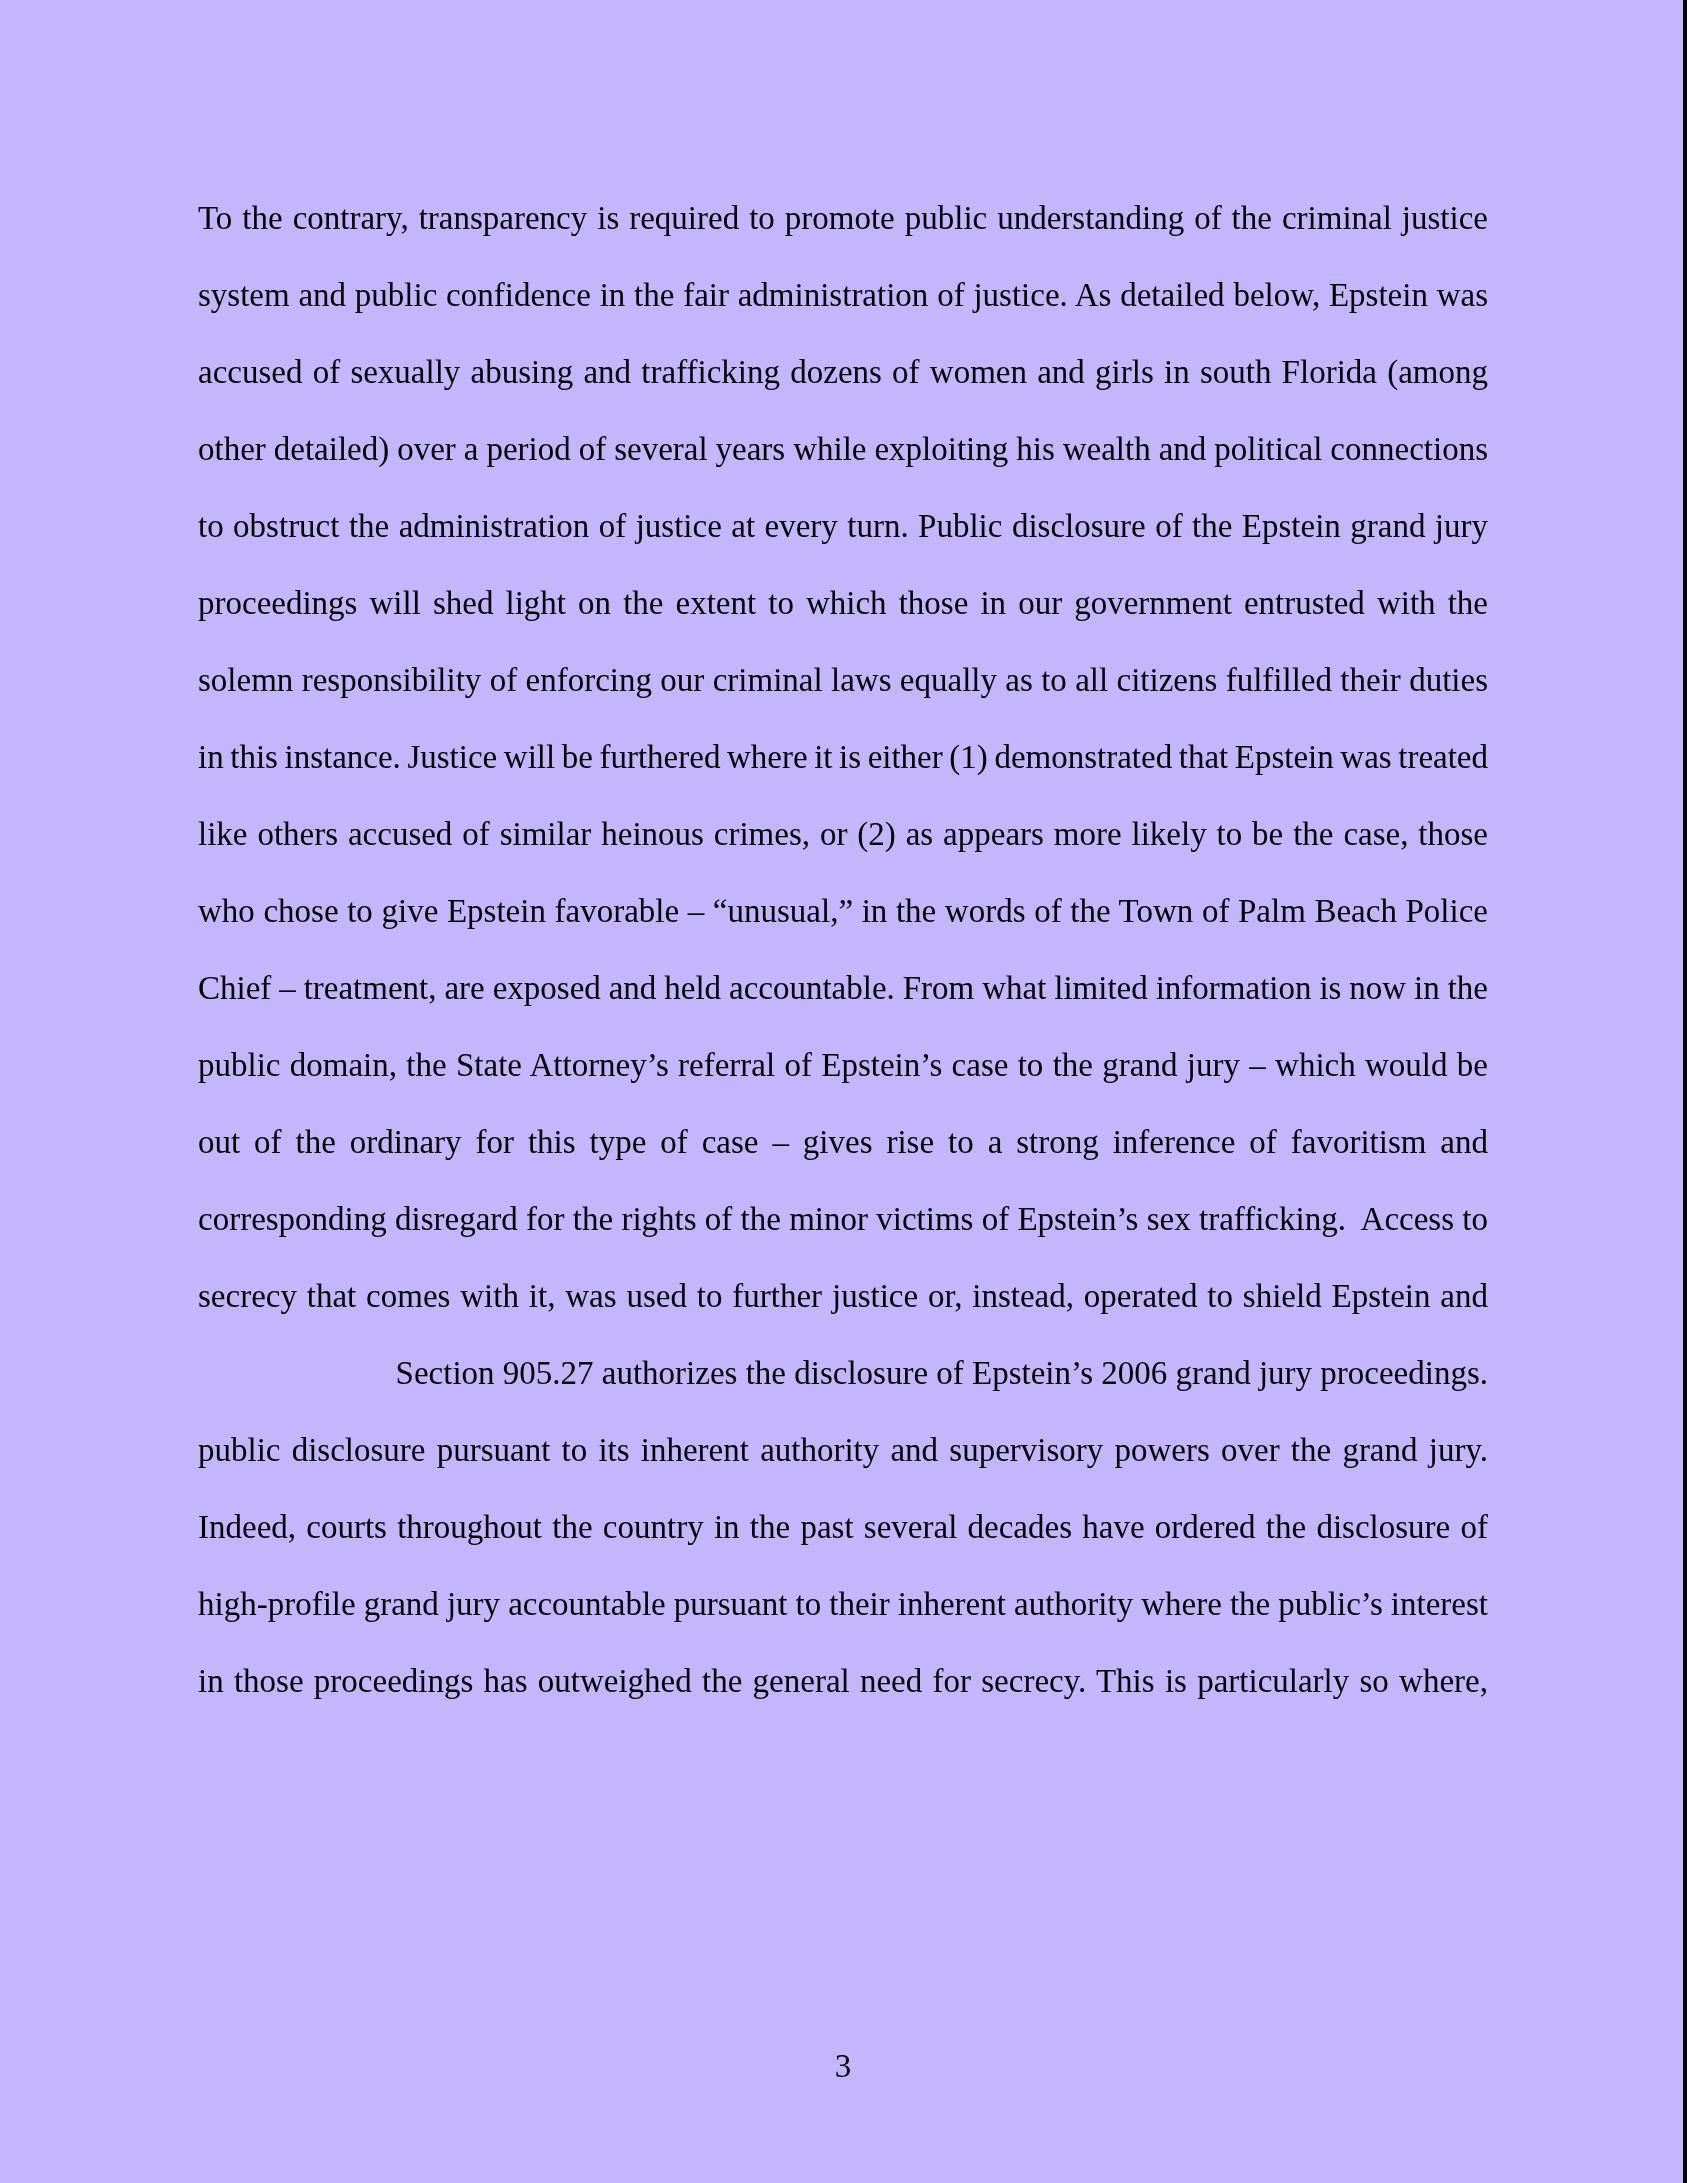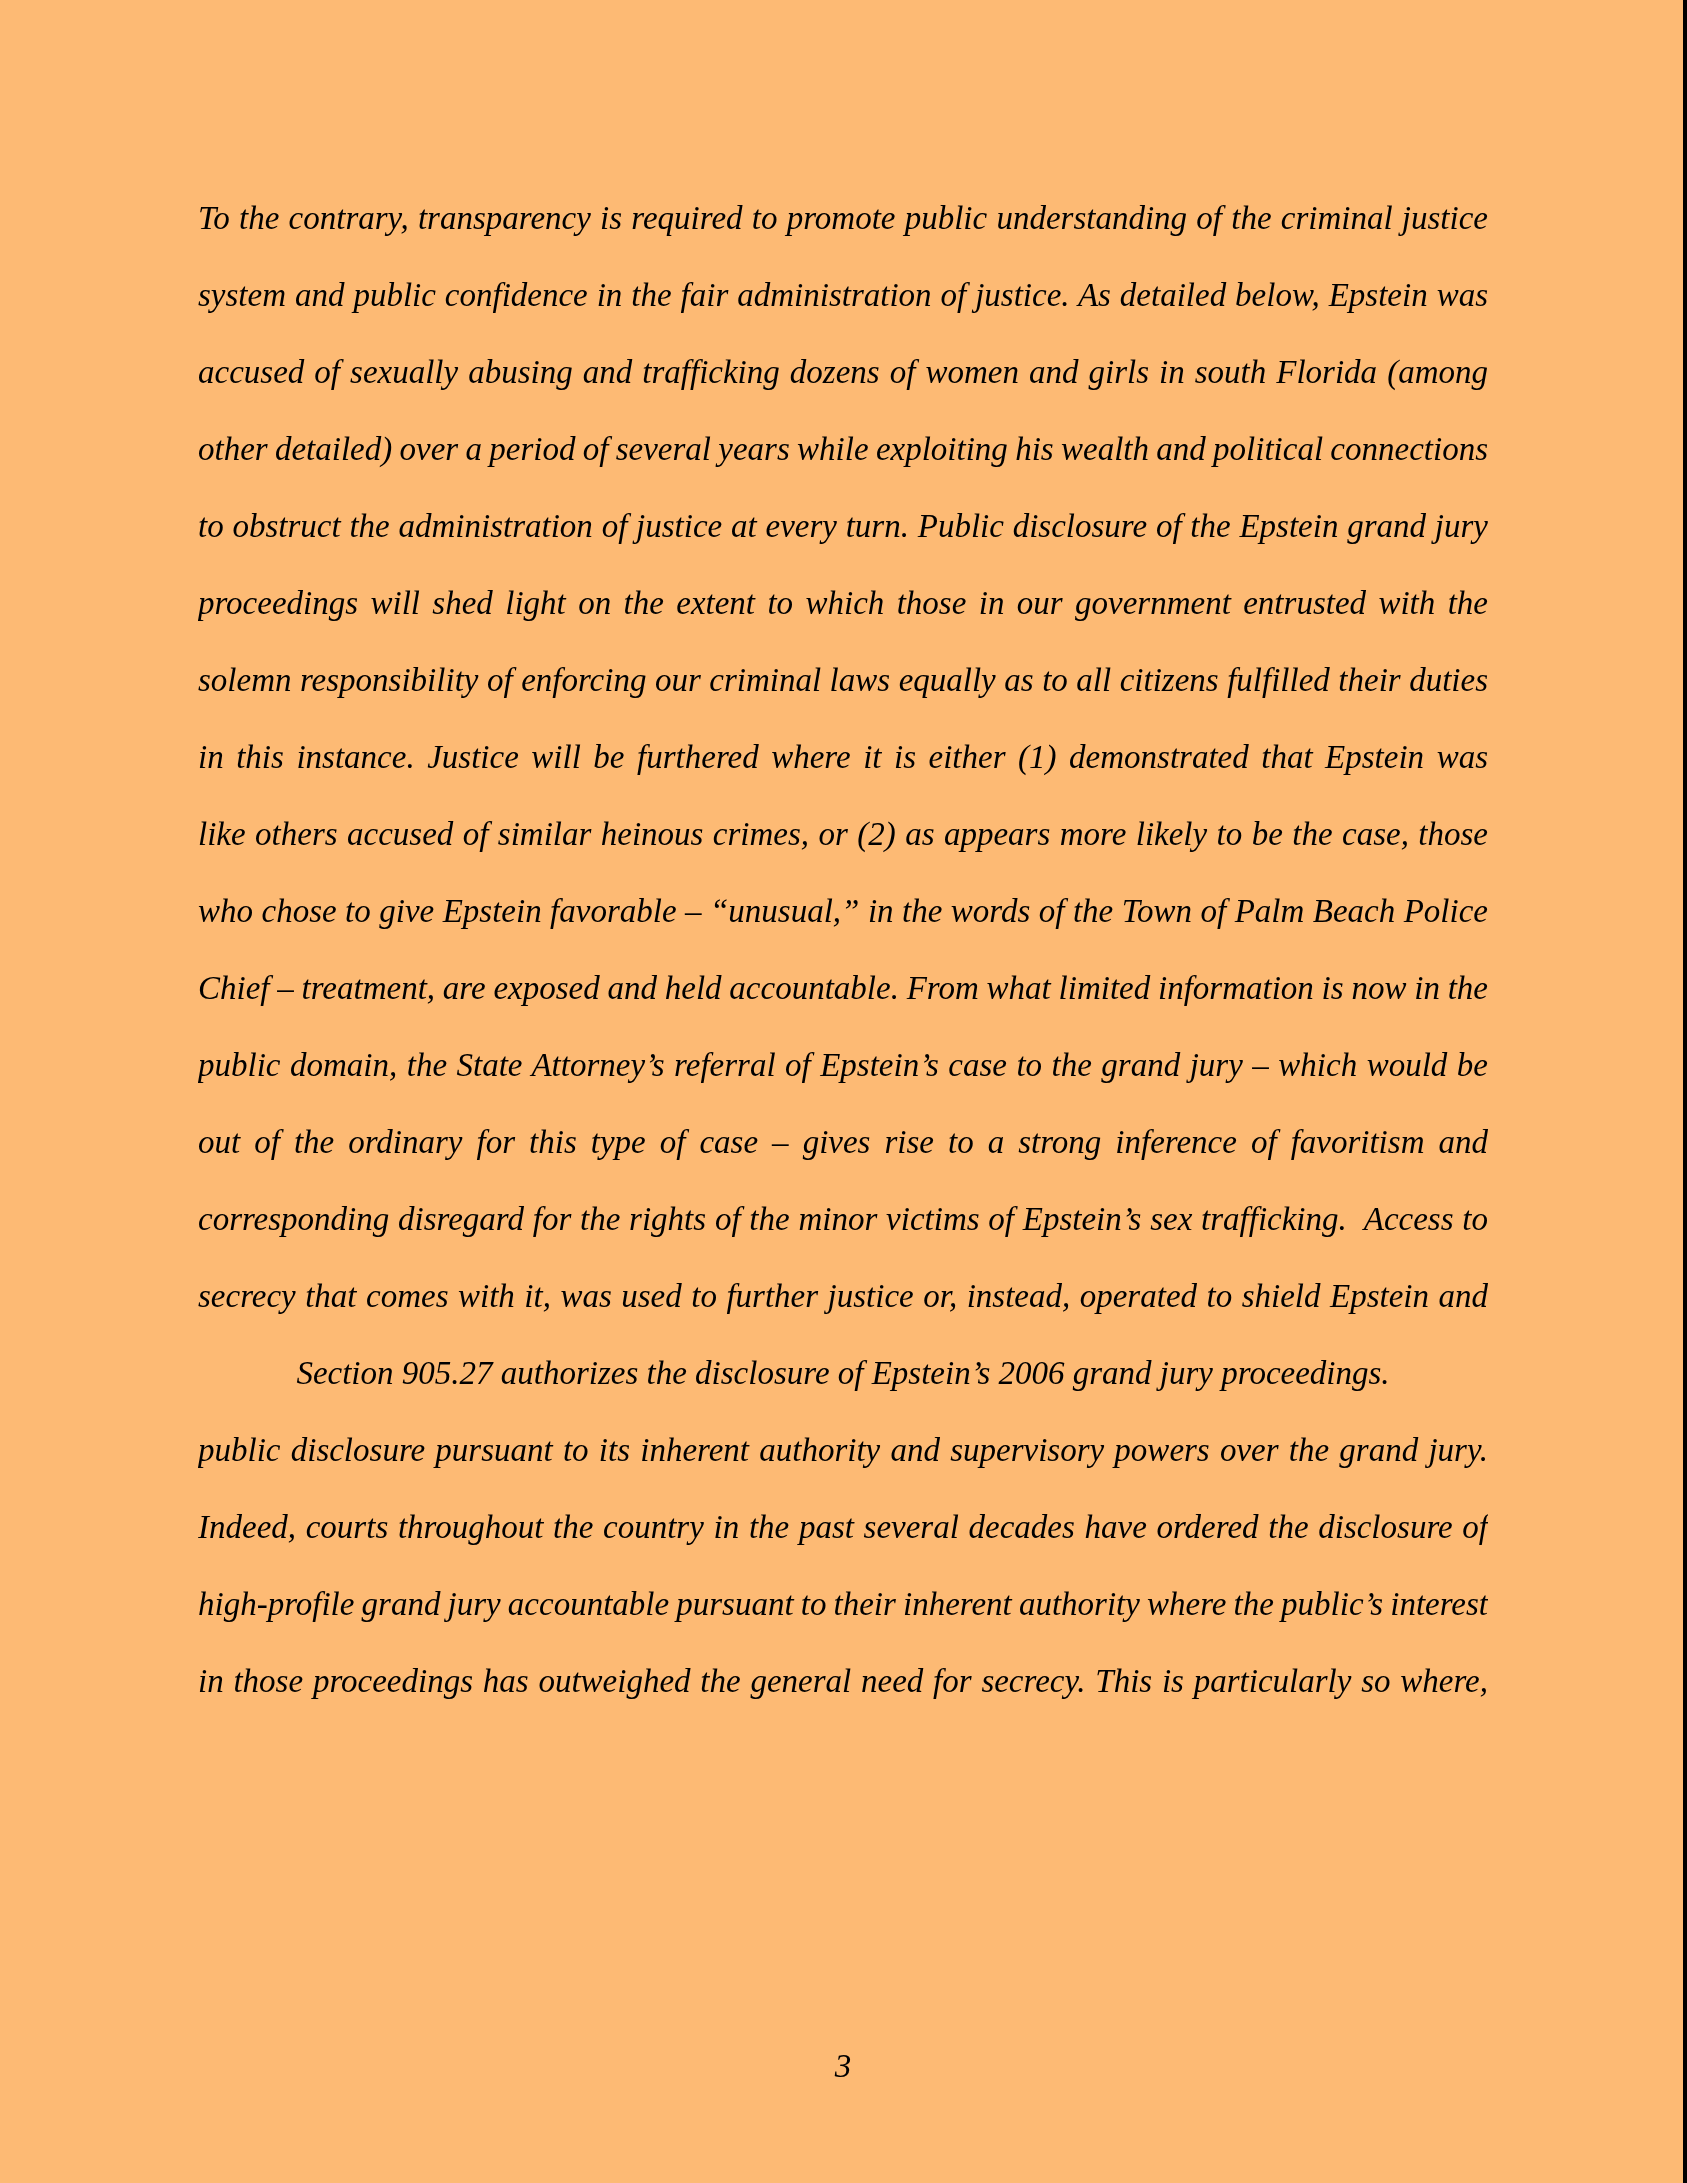--- a/index.html
+++ b/index.html
@@ -4,25 +4,24 @@
 <style>
   html, body {
     margin: 0;
     padding: 0;
     background: #ffffff;
   }
   .page {
     position: relative;
     width: 1687px;
     height: 2183px;
-    background: #fdba74;
+    background: #c4b5fd;
     overflow: hidden;
     font-family: "Liberation Serif", "DejaVu Serif", serif;
     color: #000000;
-    font-style: italic;
   }
   
   .edge-bar {
     position: absolute;
     top: 0;
     left: 1683px;
     width: 4px;
     height: 2183px;
     background: #000000;
   }
@@ -44,21 +43,21 @@
     text-align: justify;
     word-spacing: -2px;
   }
   .line.j::after {
     content: "";
     display: inline-block;
     width: 100%;
     height: 0;
   }
   .line.l {
-    text-align: center;
+    text-align: right;
   }
   .line.numbered {
     padding-left: 73px;
     width: 1217px;
   }
   .para-num {
     display: inline-block;
     width: 75px;
   }
   .page-number {

